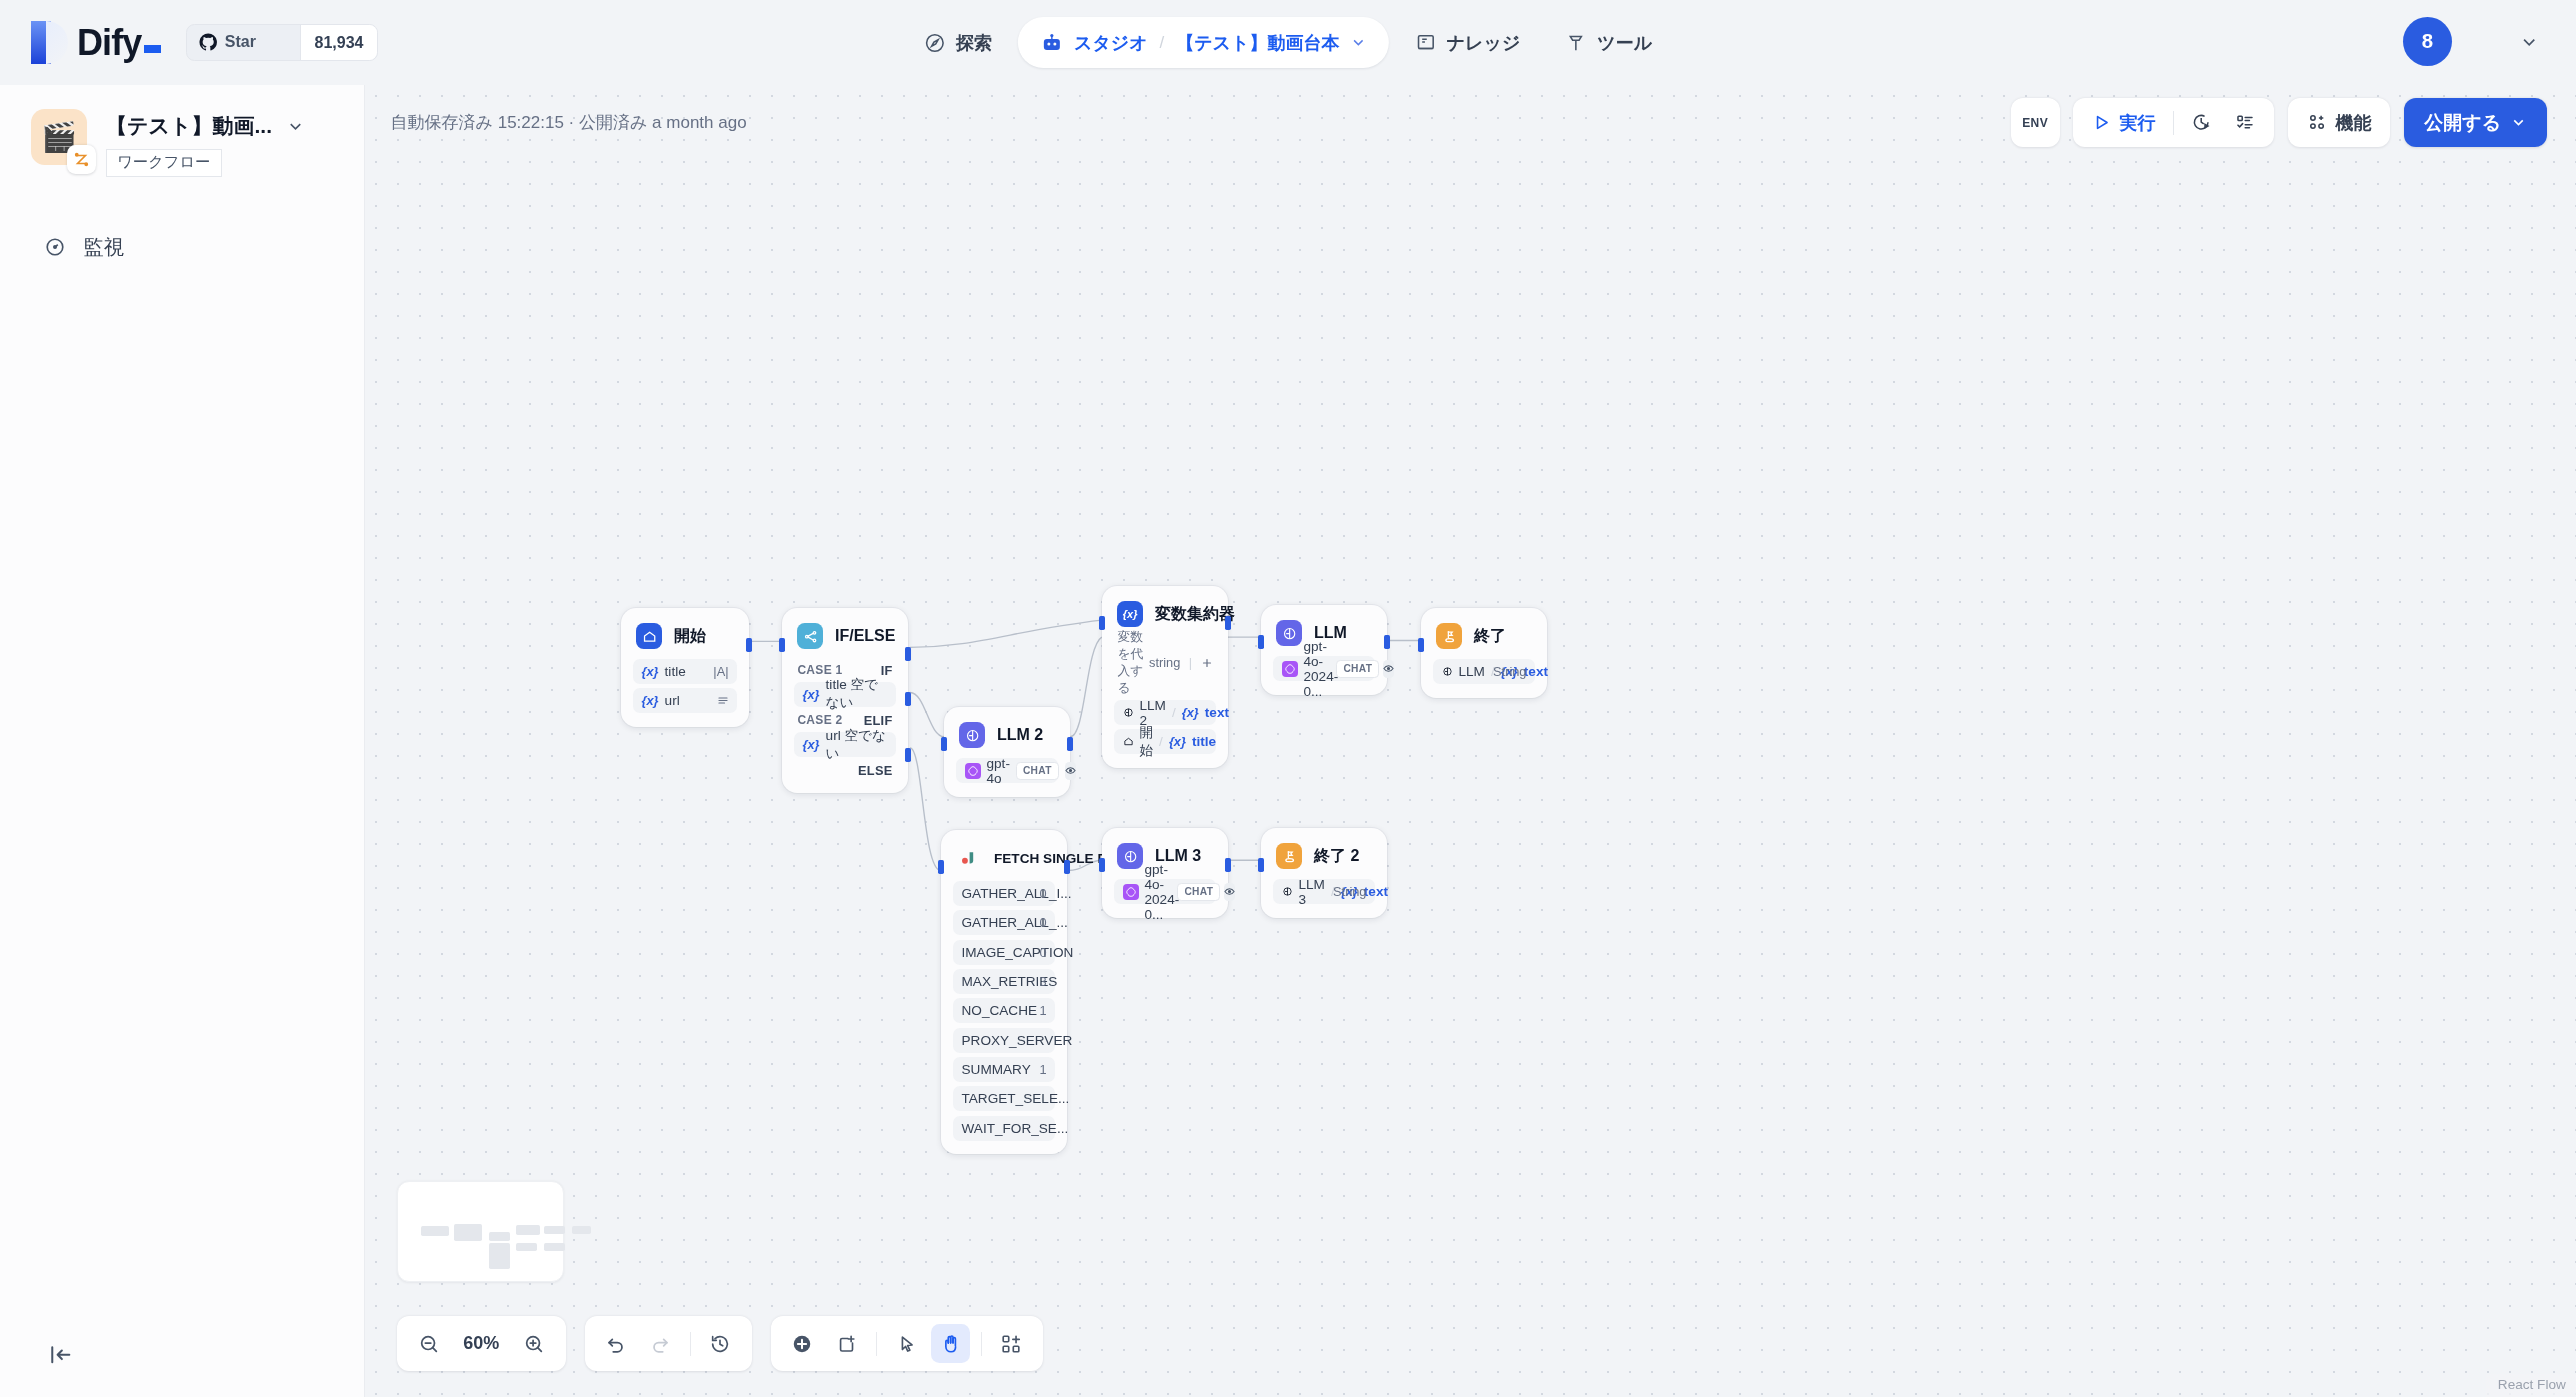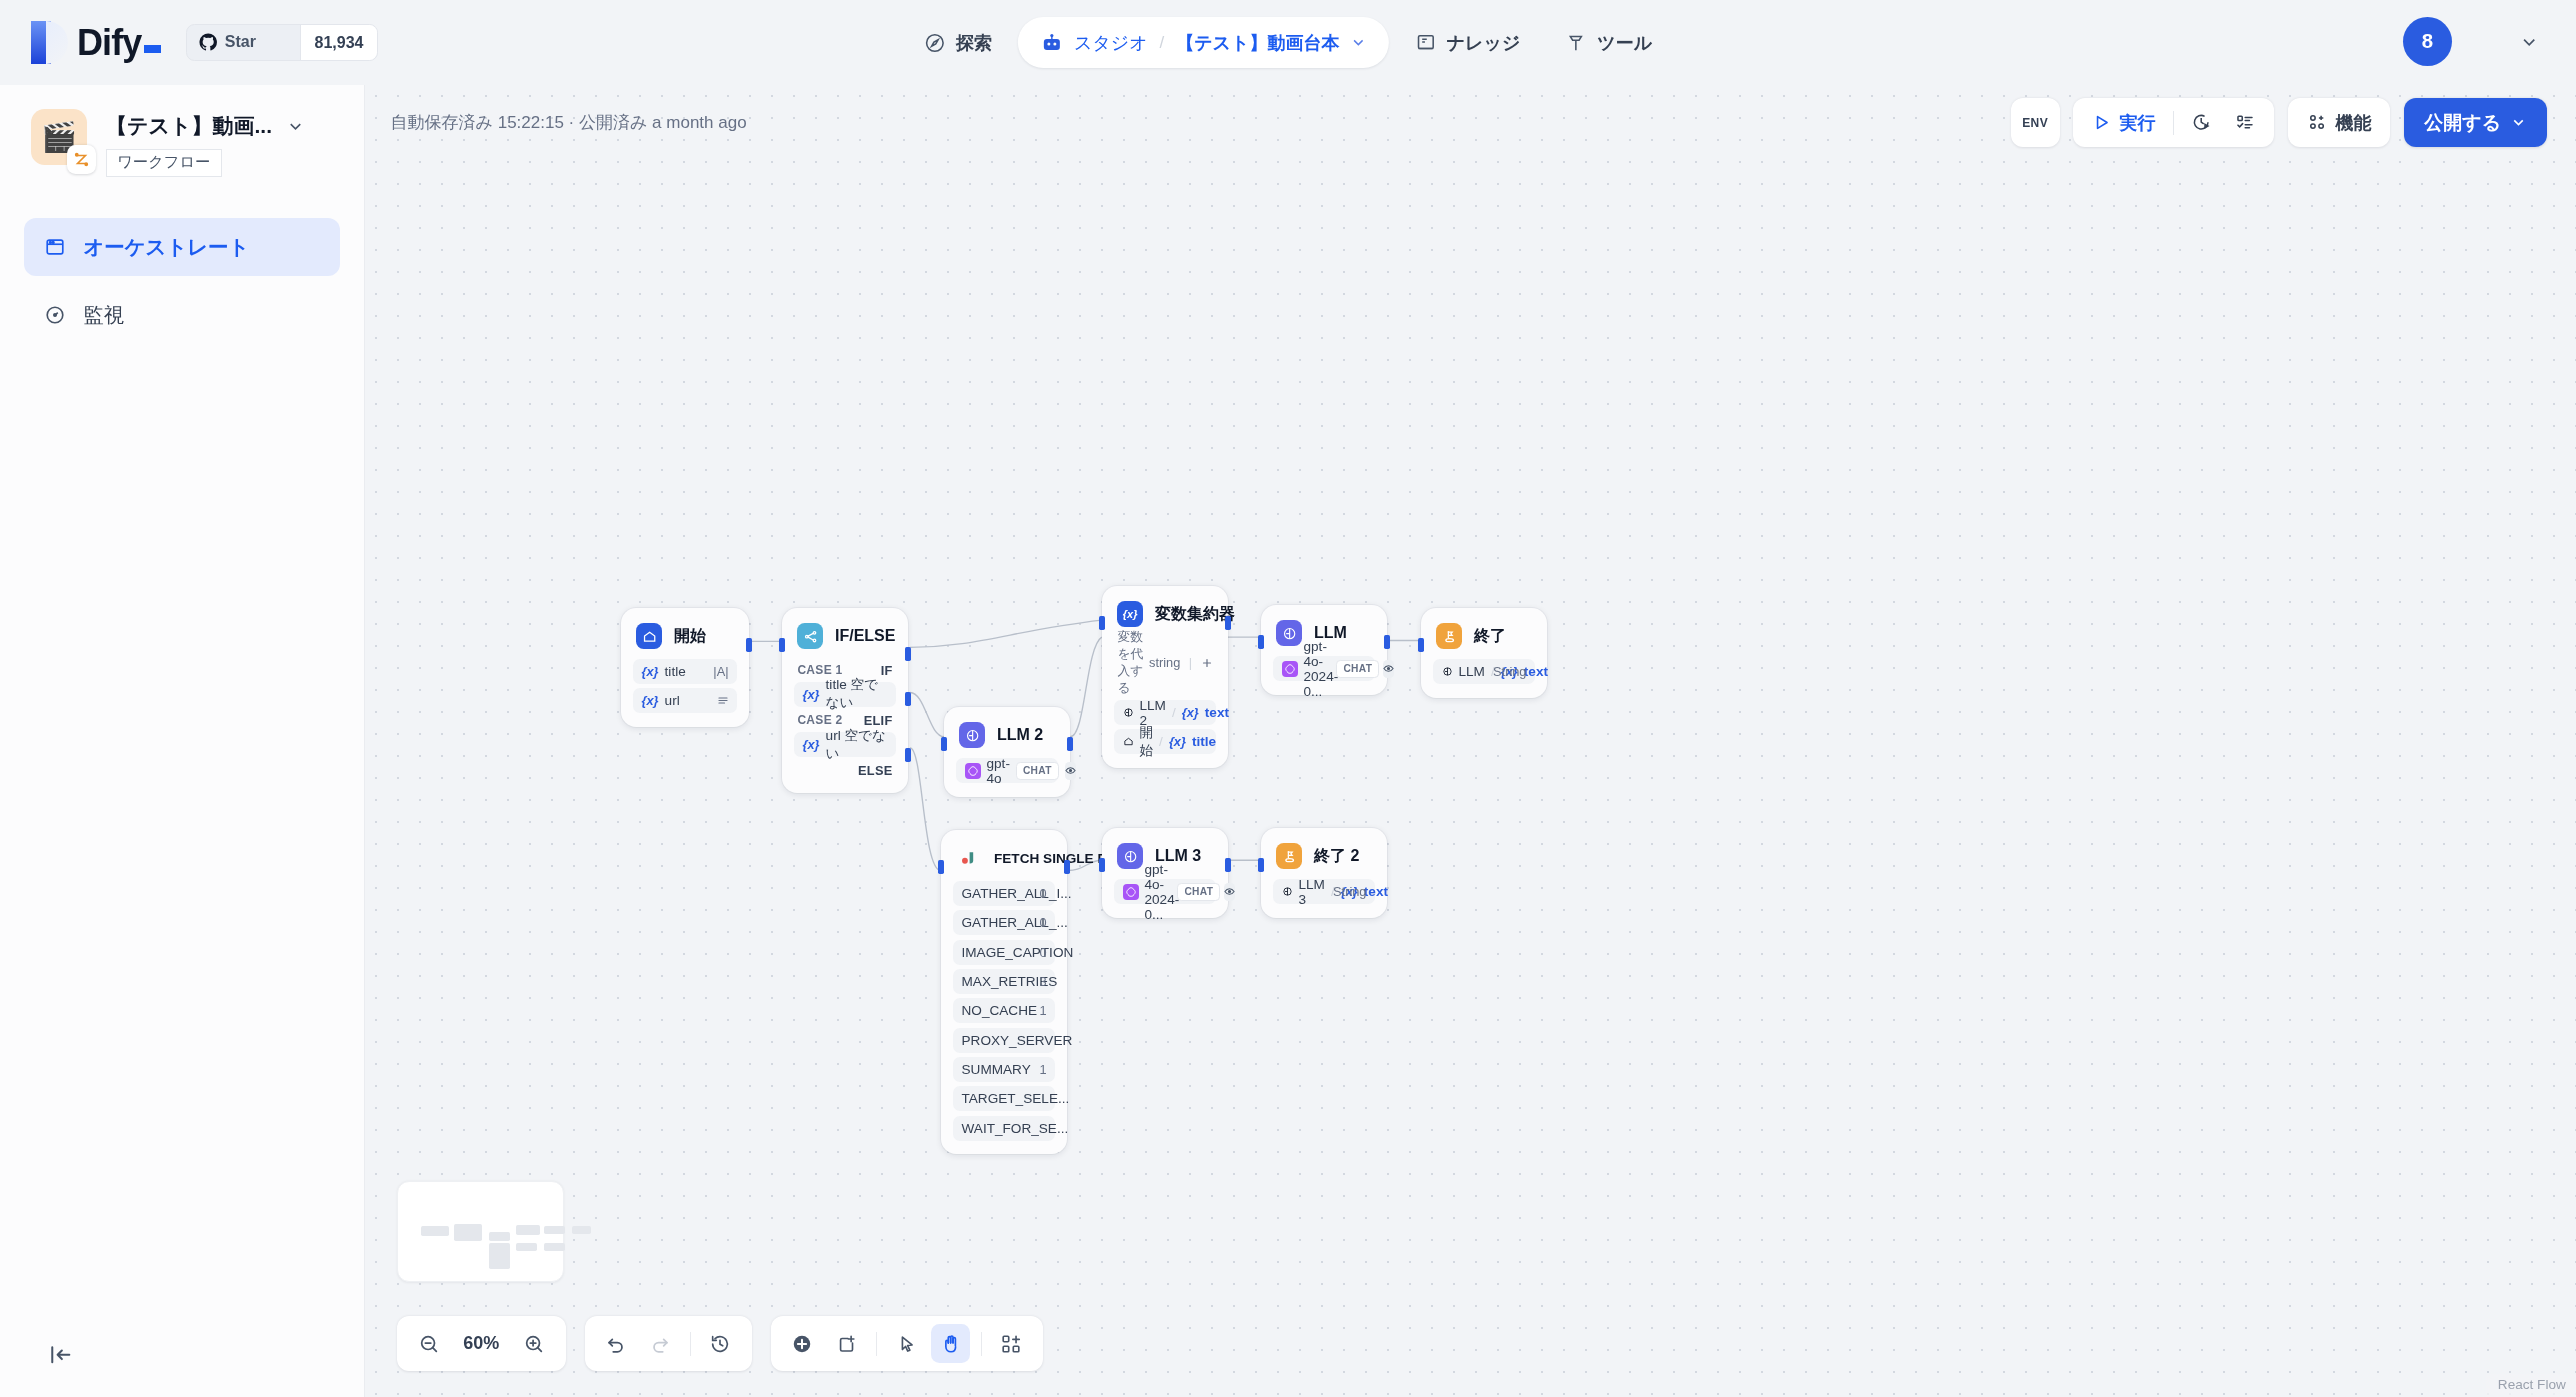--- a/index.html
+++ b/index.html
@@ -58,21 +58,21 @@
   .nav-item {
     display:flex; align-items:center; gap:10.2px; padding: 0 19px; height:44px;
     border-radius: 22px; font-size:18px; color:#354052; font-weight:600;
     cursor:pointer; white-space:nowrap;
   }
   .nav-pill {
     display:flex; align-items:center; gap:10.2px; height:51px;
     background:#fff; border-radius:25.6px; padding:0 22px;
     box-shadow: 0 0.9px 2.6px rgba(16,24,40,.09);
   }
-  .nav-pill .np-app { font-size:18px; font-weight:400; color:#1c5cf0; }
+  .nav-pill .np-app { font-size:18px; font-weight:700; color:#1c5cf0; }
   .nav-pill .np-sep { color:#d0d5dd; font-size:17px; margin:0 1.7px; }
   .nav-pill .np-name { font-size:18px; font-weight:700; color:#1c5cf0; }
   .avatar {
     position:absolute; right:124px; top:17px; width:49px; height:49px;
     border-radius:50%; background:#2a5ce0; color:#fff;
     display:flex; align-items:center; justify-content:center;
     font-size:20.4px; font-weight:600; cursor:pointer;
   }
   .hdr-caret { position:absolute; right:37px; top:32px; cursor:pointer; }
 
@@ -327,31 +327,20 @@
             <svg width="19" height="19" viewBox="0 0 24 24" fill="none" stroke="#475467" stroke-width="2">
                 <path d="m6 9 6 6 6-6"></path>
               </svg>
           </span>
         </div>
         <span class="app-type">ワークフロー</span>
       </div>
     </div>
 
     <div class="side-nav">
-      <div class="side-item active">
-        <span>
-          <svg width="22" height="22" viewBox="0 0 24 24" fill="none" stroke="#1c5cf0" stroke-width="1.8">
-              <rect x="3.5" y="4.5" width="17" height="15" rx="2"></rect>
-              <path d="M3.5 9h17"></path>
-              <circle cx="7" cy="7" r=".9" fill="#1c5cf0"></circle>
-              <circle cx="10" cy="7" r=".9" fill="#1c5cf0"></circle>
-            </svg>
-        </span>
-        <span>オーケストレート</span>
-      </div>
       <div class="side-item">
         <span>
           <svg width="22" height="22" viewBox="0 0 24 24" fill="none" stroke="#475467" stroke-width="1.8">
               <circle cx="12" cy="12" r="8.5"></circle>
               <path d="M15 9.5 11.5 13"></path>
               <circle cx="12" cy="12" r="1.3" fill="#475467"></circle>
             </svg>
         </span>
         <span>監視</span>
       </div>

